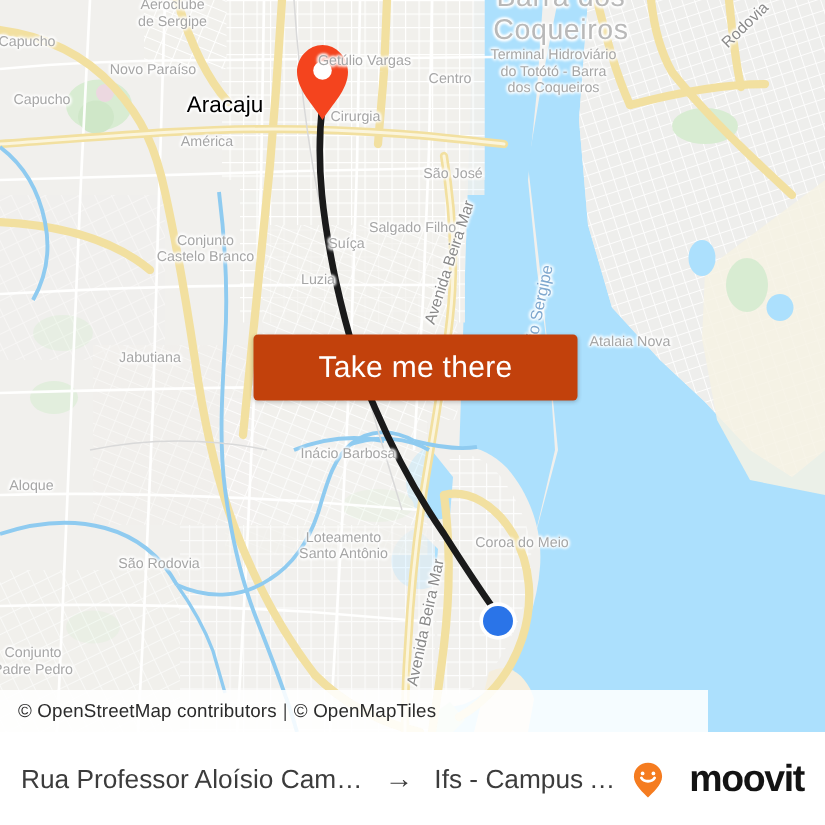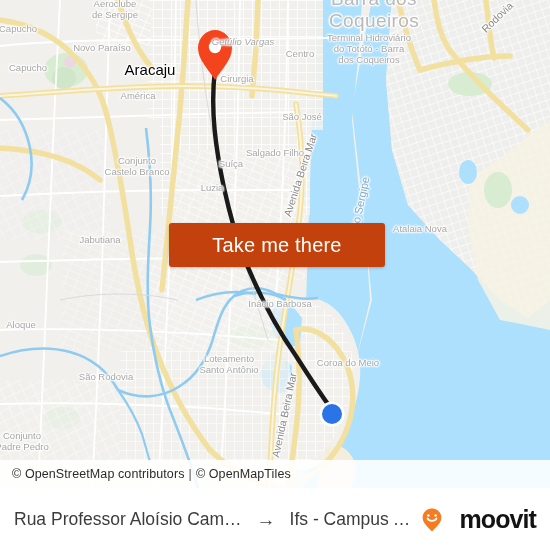--- a/index.html
+++ b/index.html
@@ -41,21 +41,21 @@
   .maplabel.big { font-size: 15px; color: #000000; }
   .maplabel.huge { font-size: 19px; color: #b9b9b9; letter-spacing: .4px;}
   .maplabel.small { font-size: 9.5px; color: #a6a6a6; }
   .maplabel.water { color: #7fa8cf; }
   .maplabel.street { color: #8a8a8a; font-size: 10.5px; }
 
   
   #attrib {
     position: absolute;
     left: 0; top: 460px;
-    width: 550px; height: 28px;
+    width: 472px; height: 28px;
     background: rgba(255,255,255,0.88);
     display: flex; align-items: center;
     box-sizing: border-box;
     padding-left: 12px;
     font-size: 12.5px;
     color: #2b2b2b;
     letter-spacing: .1px;
   }
   #attrib .sep { margin: 0 4px; color: #555; }
 
@@ -267,37 +267,37 @@
     </svg>
 
     <div id="labels">
         <div class="maplabel small" style="left: 18px; top: 29px;">Capucho</div>
         <div class="maplabel small" style="left: 28px; top: 68px;">Capucho</div>
         <div class="maplabel small" style="left: 115px; top: 10px;">Aeroclube
 de Sergipe</div>
         <div class="maplabel small" style="left: 102px; top: 48px;">Novo Paraíso</div>
         <div class="maplabel big" style="left: 150px; top: 70px;">Aracaju</div>
         <div class="maplabel small" style="left: 138px; top: 96px;">América</div>
-        <div class="maplabel small" style="left: 243px; top: 42px; font-style: italic;">Getúlio Vargas</div>
+        <div class="maplabel small" style="left: 243px; top: 42px;">Getúlio Vargas</div>
         <div class="maplabel small" style="left: 237px; top: 79px;">Cirurgia</div>
         <div class="maplabel small" style="left: 300px; top: 54px;">Centro</div>
         <div class="maplabel small" style="left: 302px; top: 117px;">São José</div>
         <div class="maplabel small" style="left: 231px; top: 128px; margin-top: 36px;">Suíça</div>
         <div class="maplabel small" style="left: 275px; top: 153px;">Salgado Filho</div>
         <div class="maplabel small" style="left: 137px; top: 167px;">Conjunto
 Castelo Branco</div>
         <div class="maplabel small" style="left: 212px; top: 188px;">Luzia</div>
         <div class="maplabel small" style="left: 100px; top: 240px;">Jabutiana</div>
         <div class="maplabel huge" style="left: 374px; top: 10px;">Barra dos
 Coqueiros</div>
         <div class="maplabel small" style="left: 369px; top: 49px;">Terminal Hidroviário
 do Totótó - Barra
 dos Coqueiros</div>
         <div class="maplabel small" style="left: 420px; top: 229px;">Atalaia Nova</div>
-        <div class="maplabel small" style="left: 232px; top: 304px; margin-left: 48px;">Inácio Barbosa</div>
+        <div class="maplabel small" style="left: 232px; top: 304px;">Inácio Barbosa</div>
         <div class="maplabel small" style="left: 21px; top: 325px;">Aloque</div>
         <div class="maplabel small" style="left: 106px; top: 377px;">São Rodovia</div>
         <div class="maplabel small" style="left: 229px; top: 365px;">Loteamento
 Santo Antônio</div>
         <div class="maplabel small" style="left: 348px; top: 363px;">Coroa do Meio</div>
         <div class="maplabel small" style="left: 22px; top: 442px;">Conjunto
 Padre Pedro</div>
         <div class="maplabel street" style="left: 300px; top: 175px; transform: translate(-50%, -50%) rotate(-72deg);">Avenida Beira Mar</div>
         <div class="maplabel street" style="left: 284px; top: 415px; transform: translate(-50%, -50%) rotate(-78deg);">Avenida Beira Mar</div>
         <div class="maplabel water" style="left: 360px; top: 205px; transform: translate(-50%, -50%) rotate(-78deg);">Rio Sergipe</div>

